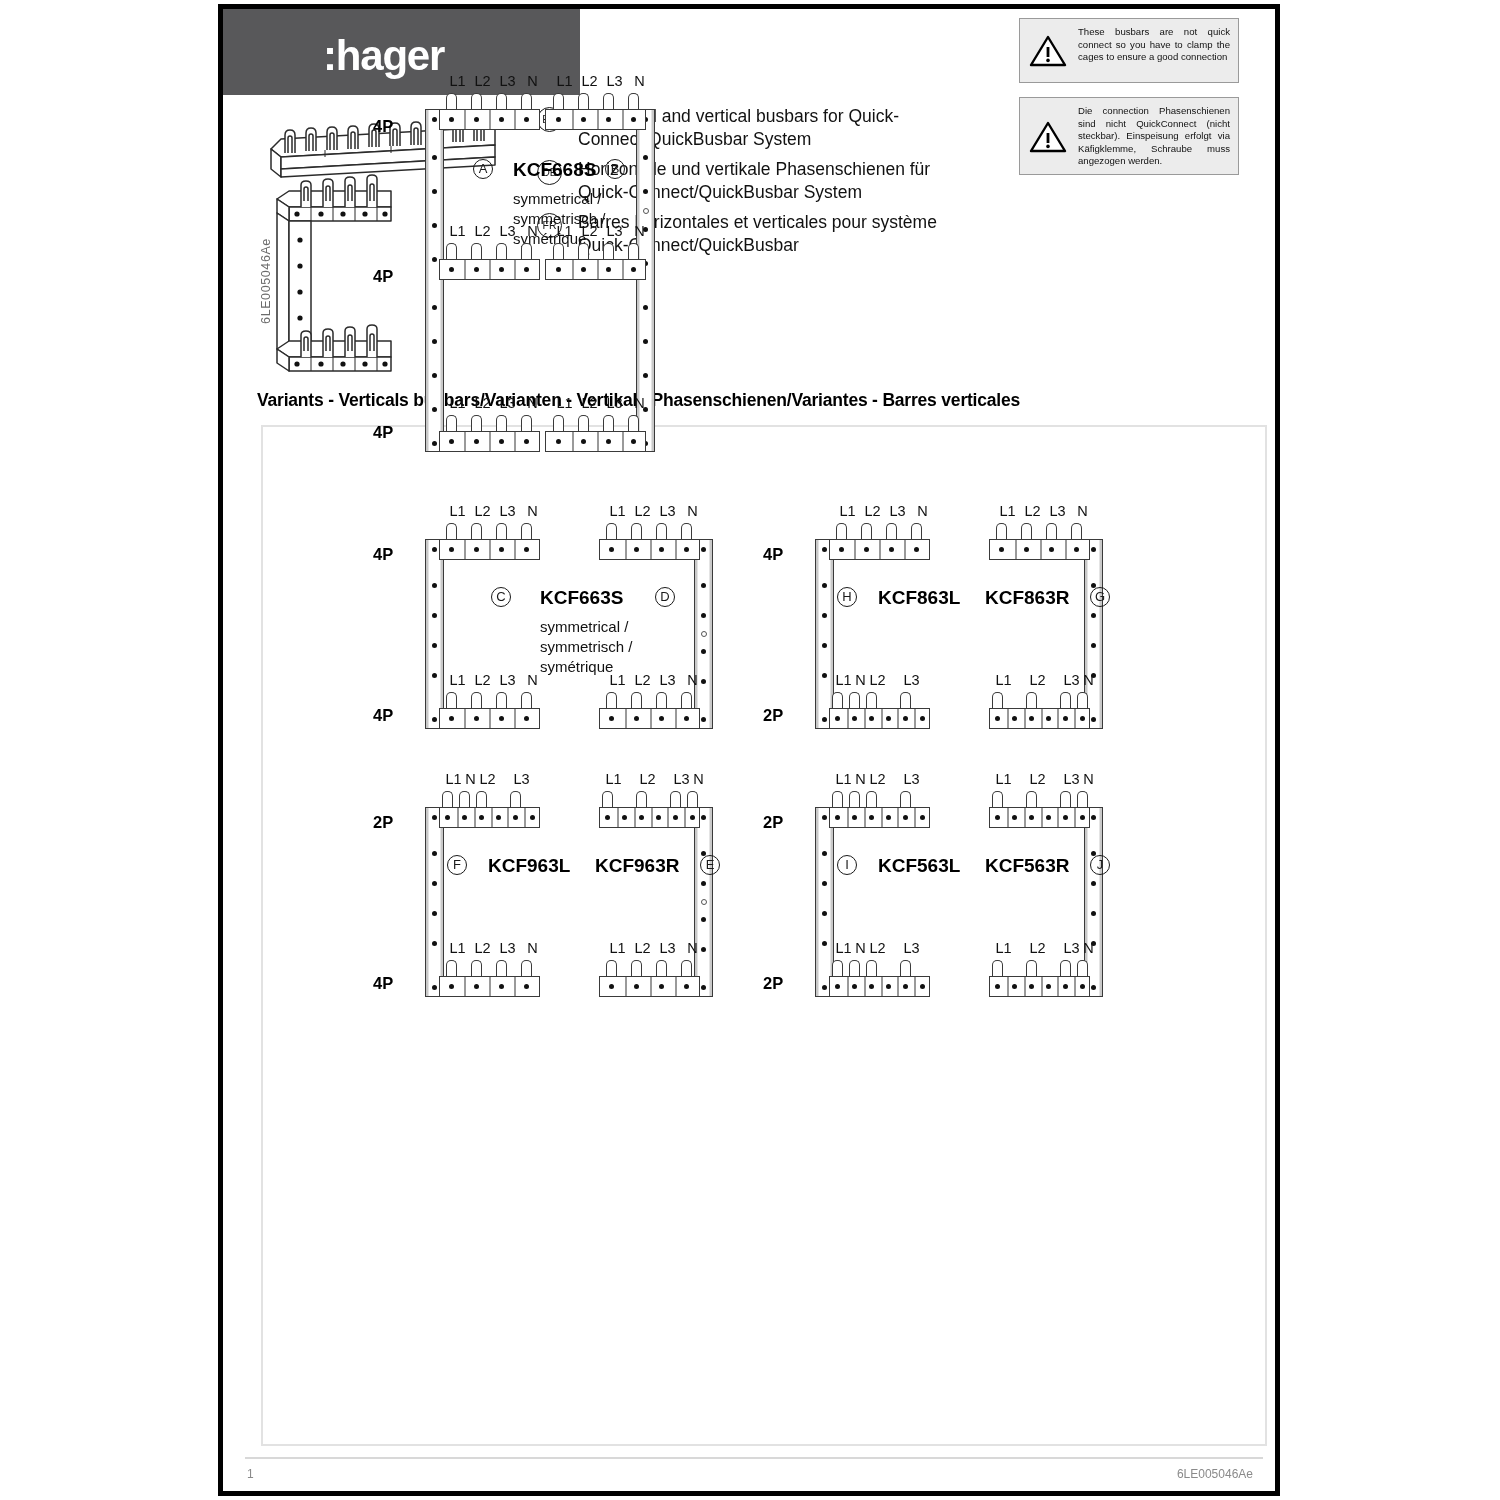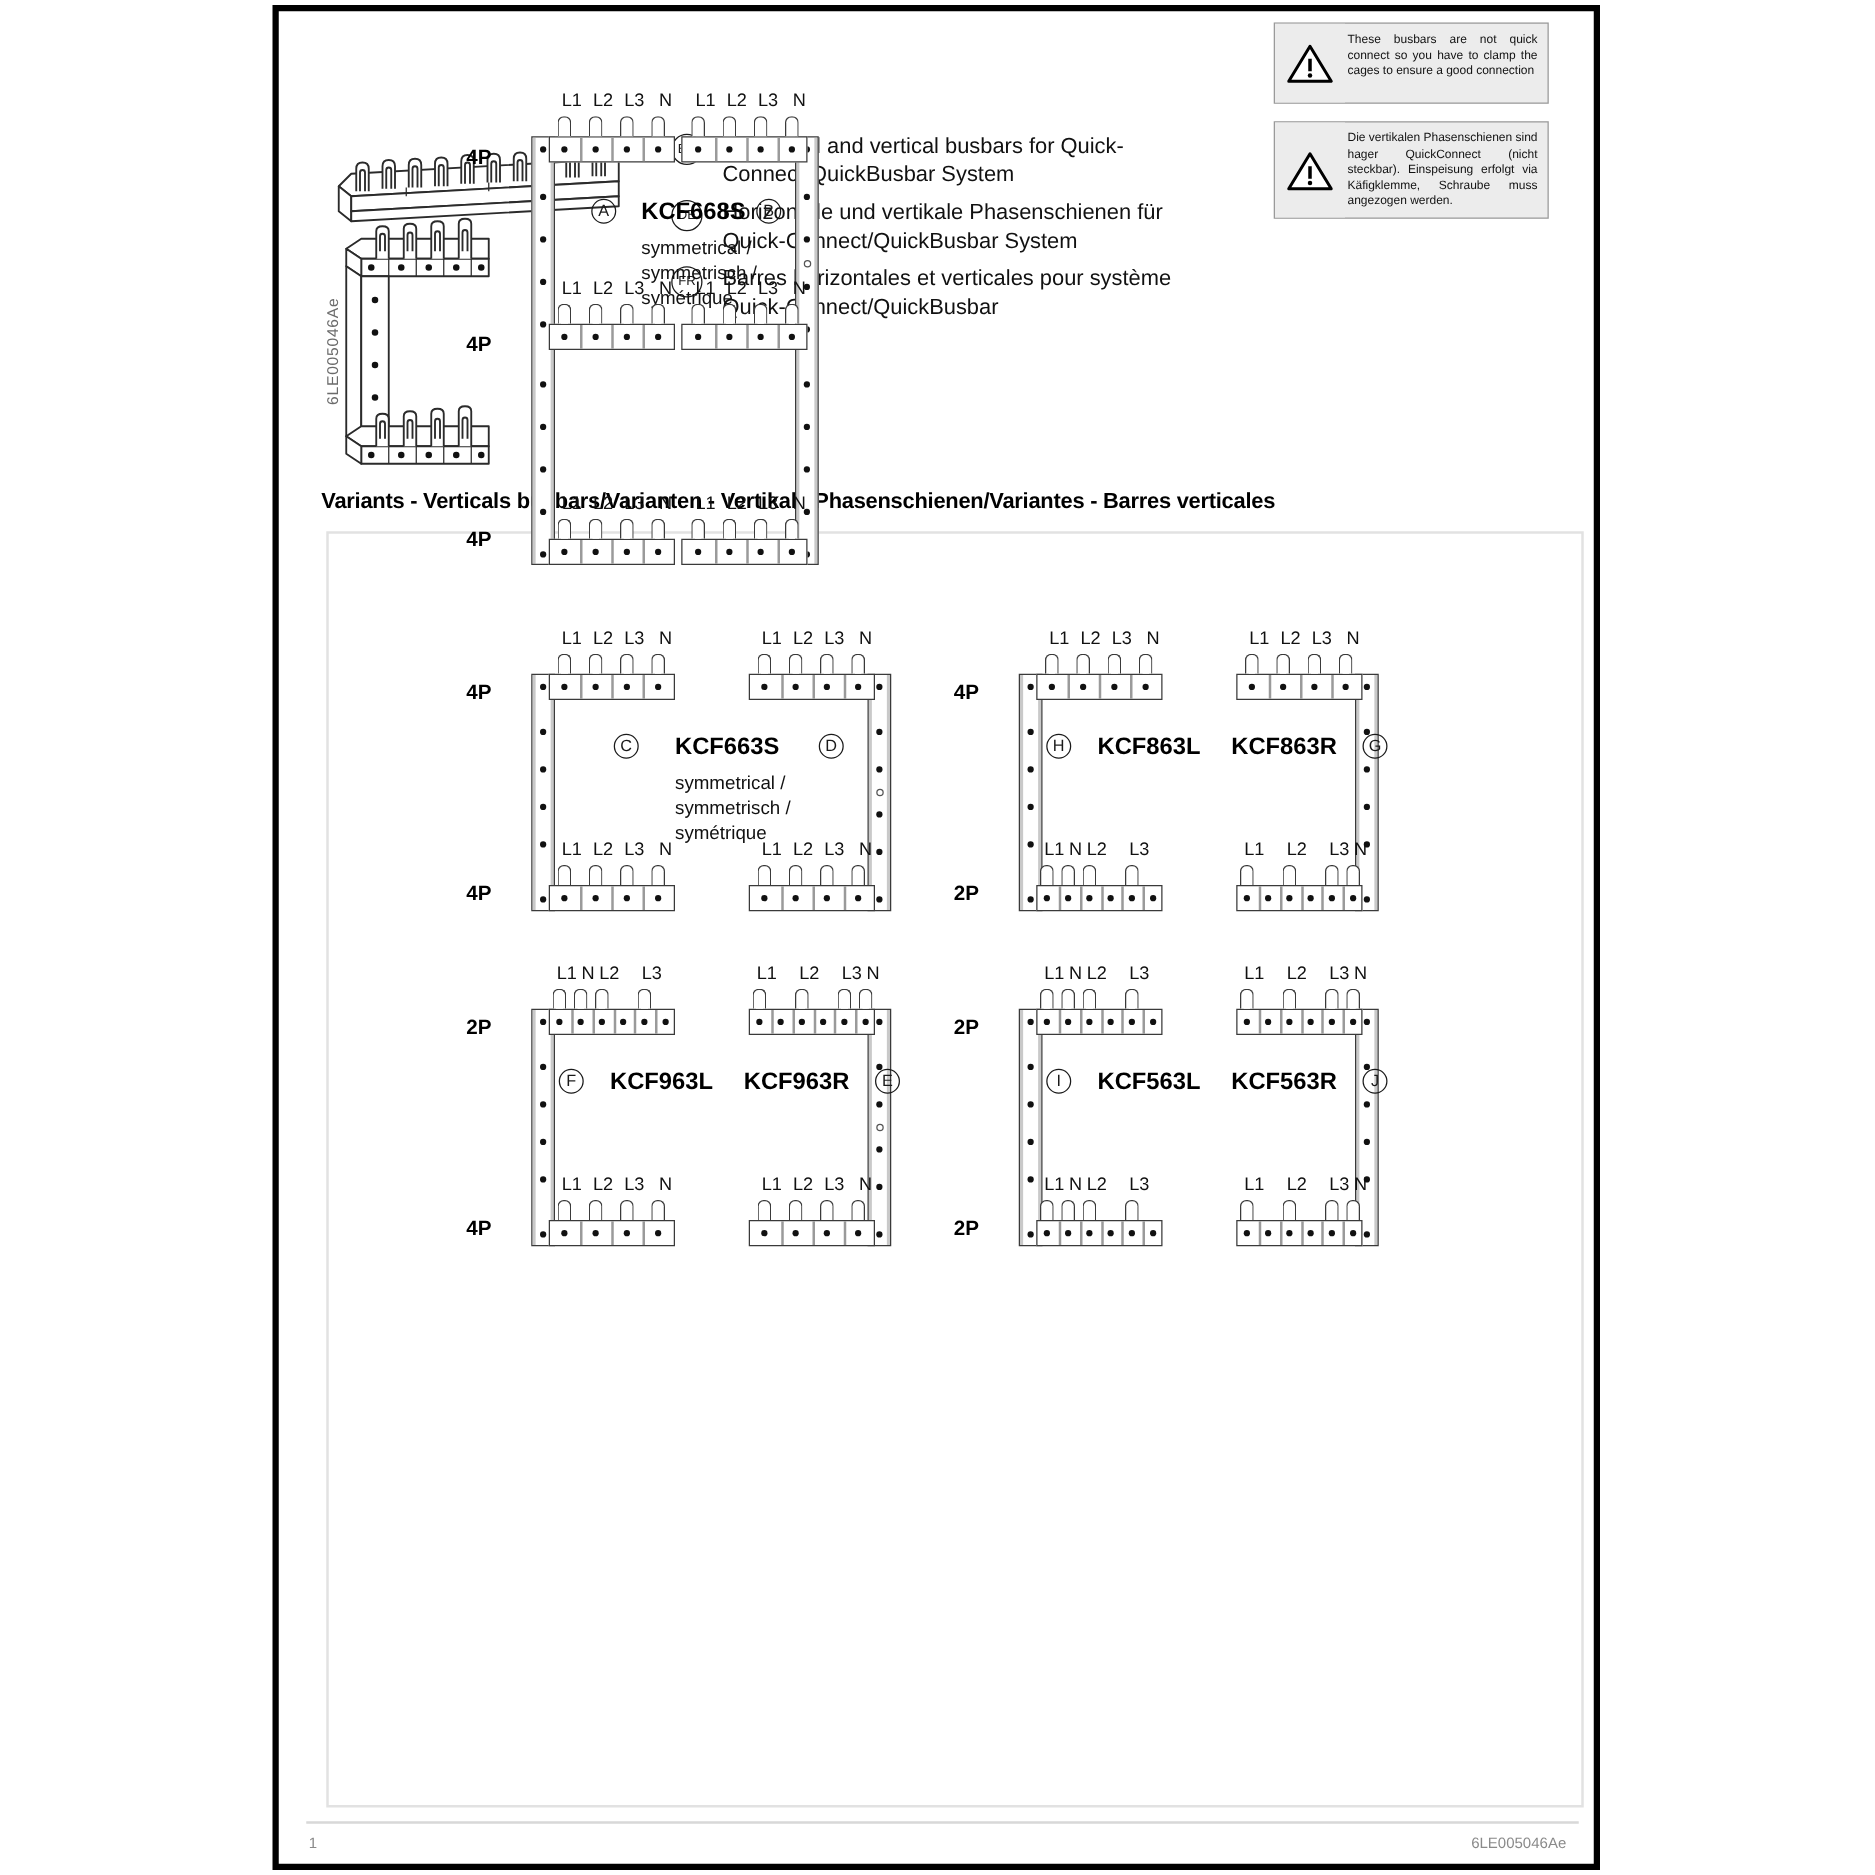--- a/index.html
+++ b/index.html
@@ -165,20 +165,23 @@
     position: absolute; right: 22px; top: 1458px;
     font-size: 12px; color: #8a8a8a;
   }
 </style>
 </head>
 <body>
 
 <div id="page">
 <div id="page-inner">
 
+  <div class="brandbar">
+    <div class="brandlogo">:hager</div>
+  </div>
 
   <div class="sidecode">6LE005046Ae</div>
 
   <div class="illus">
     <svg width="250" height="270" viewBox="0 0 250 270">
       <g fill="#ffffff" stroke="#2b2b2b" stroke-width="1.5" stroke-linejoin="round">
 
         <path d="M8 40 L18 30 L232 18 L232 36 L18 48 Z"></path>
         <path d="M8 40 L8 60 L18 68 L18 48 Z"></path>
         <path d="M18 48 L232 36 L232 48 L18 60 Z"></path>
@@ -296,21 +299,21 @@
   </div>
 
   <div class="warnbox" style="left:796px; top:88px; width:220px; height:78px;">
     <div class="warnicon">
       <svg width="38" height="33" viewBox="0 0 38 33">
             <path d="M19 3 L36 31 L2 31 Z" fill="#fff" stroke="#000" stroke-width="2.4" stroke-linejoin="round"></path>
             <rect x="17.6" y="13" width="2.8" height="10" fill="#000"></rect>
             <circle cx="19" cy="26.4" r="1.8" fill="#000"></circle>
           </svg>
     </div>
-    <div class="warntext">Die vertikalen Phasenschienen sind hager QuickConnect (nicht steckbar). Einspeisung erfolgt via Käfigklemme, Schraube muss angezogen werden.</div>
+    <div class="warntext">Die connection Phasenschienen sind nicht QuickConnect (nicht steckbar). Einspeisung erfolgt via Käfigklemme, Schraube muss angezogen werden.</div>
   </div>
 
 
   <div class="dg" style="left:150px; top:72px; width:460px; height:390px;">
 
     <div class="pplbl" style="left:0px; top:36px;">4P</div>
     <div class="pplbl" style="left:0px; top:186px;">4P</div>
     <div class="pplbl" style="left:0px; top:342px;">4P</div>
 
     <div class="rail" style="left:52px; top:28px; width:19px; height:343px;"></div>

